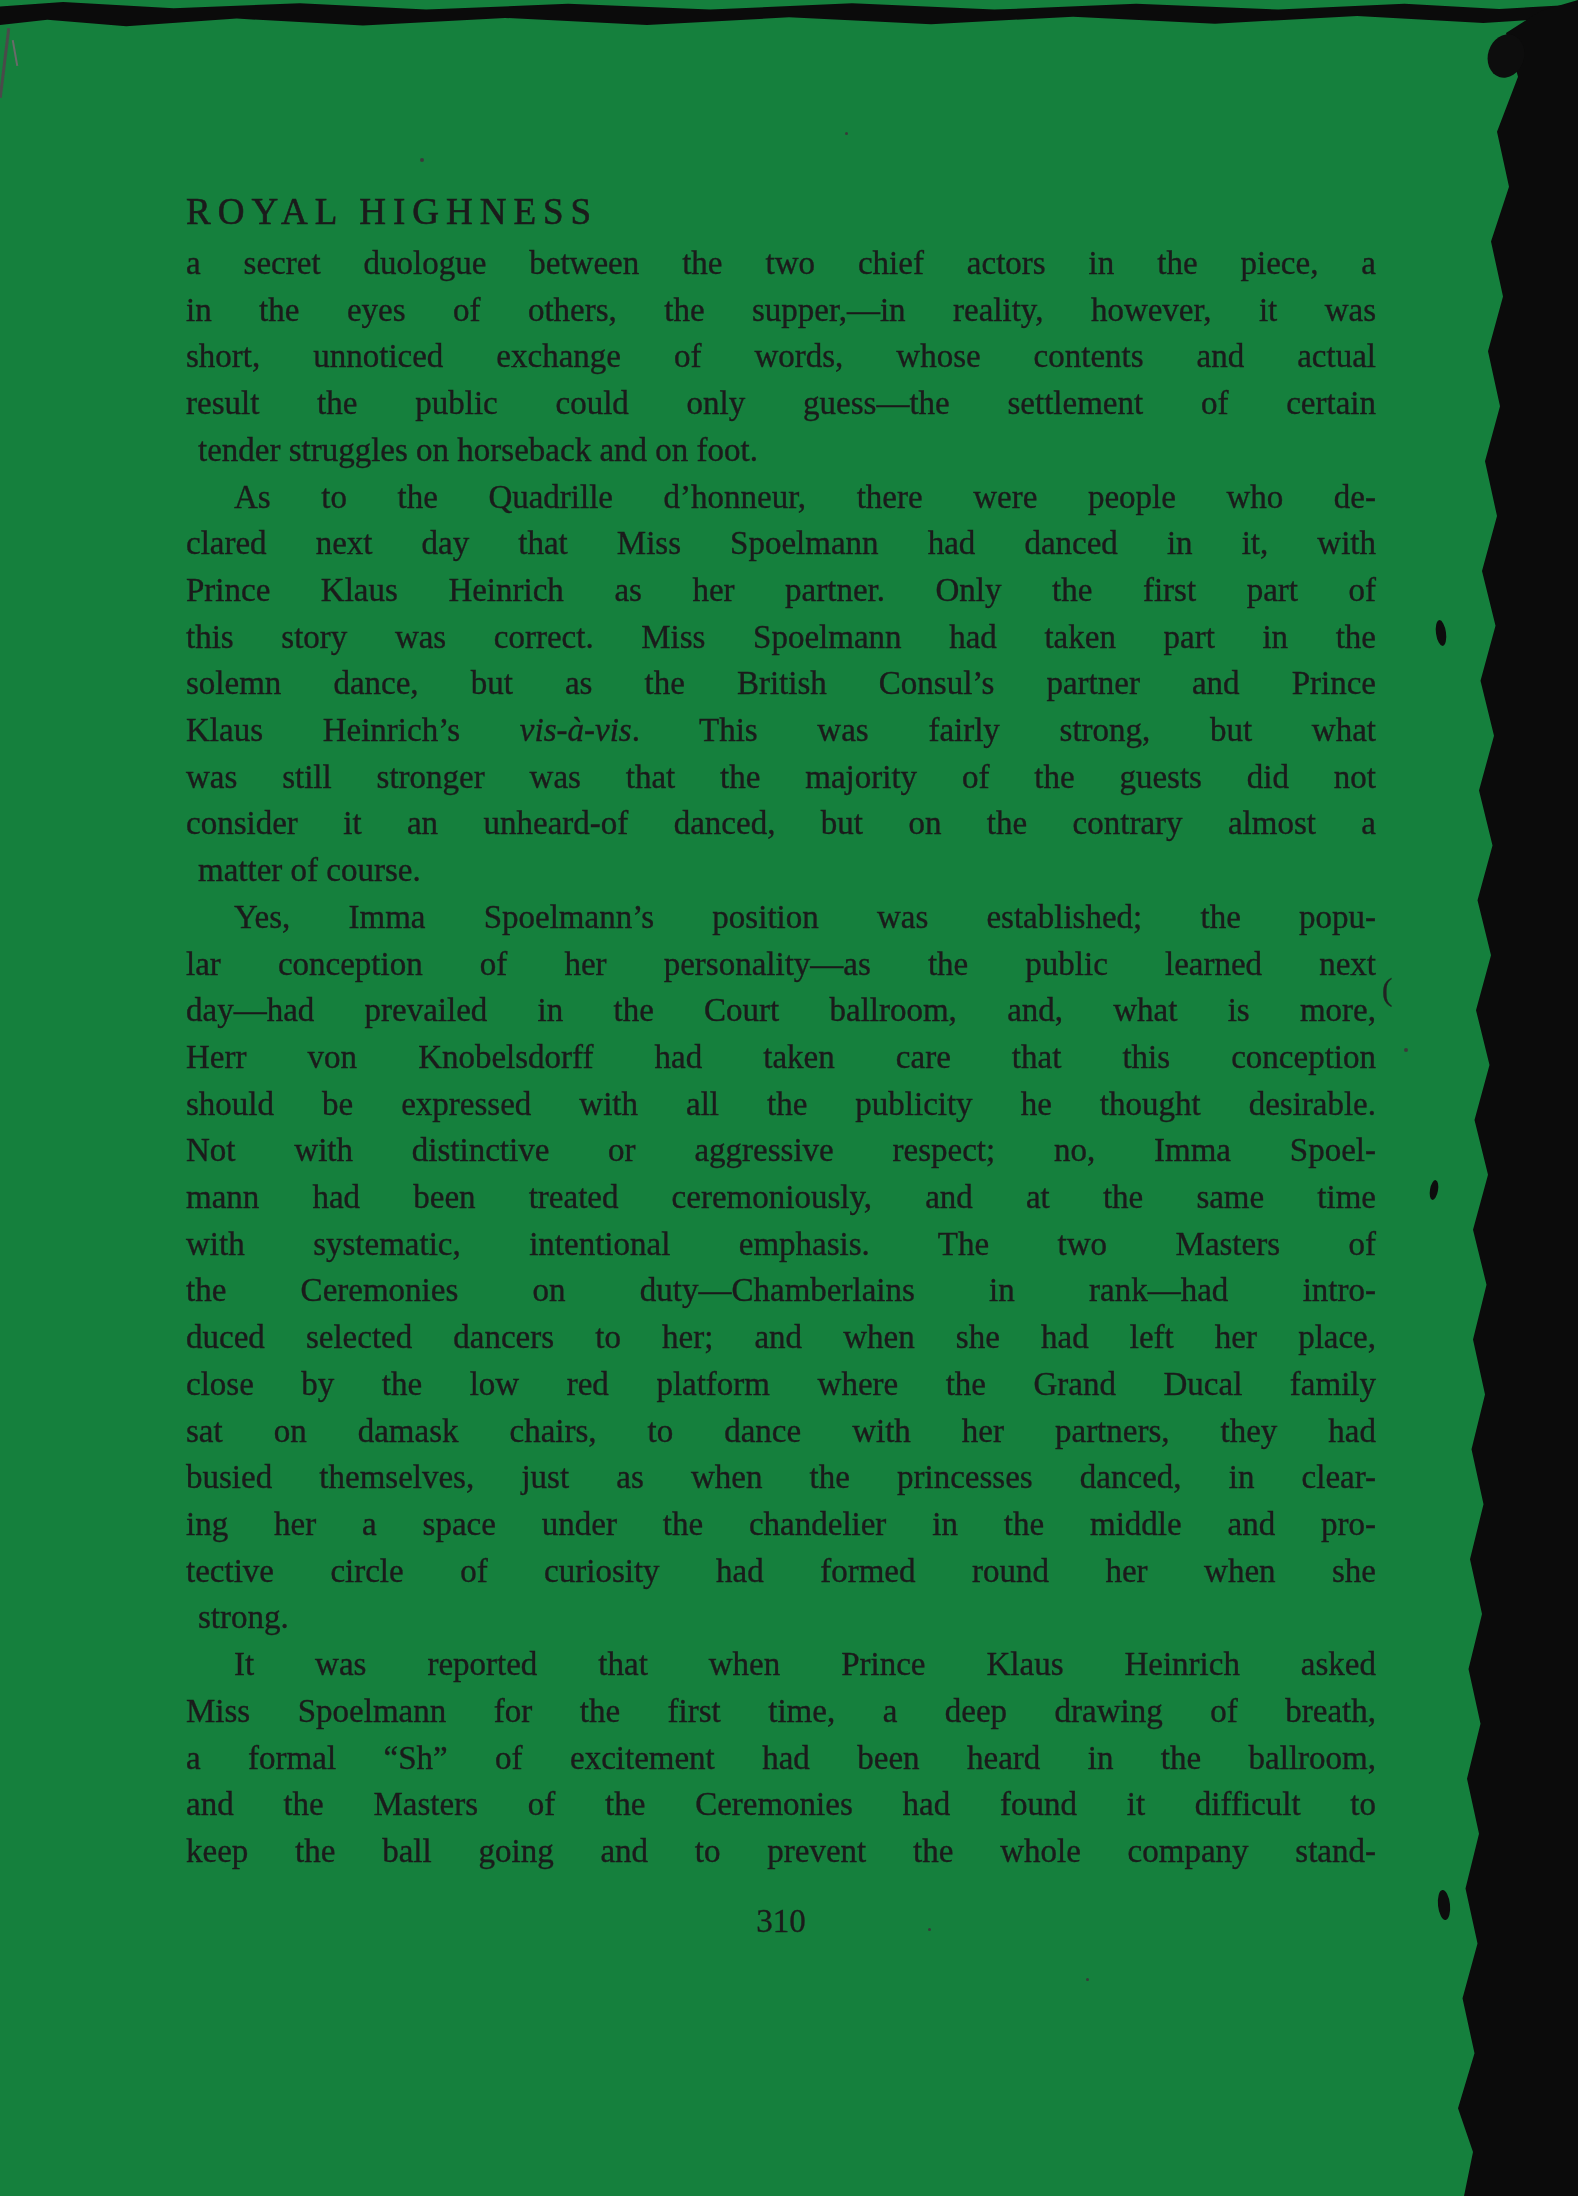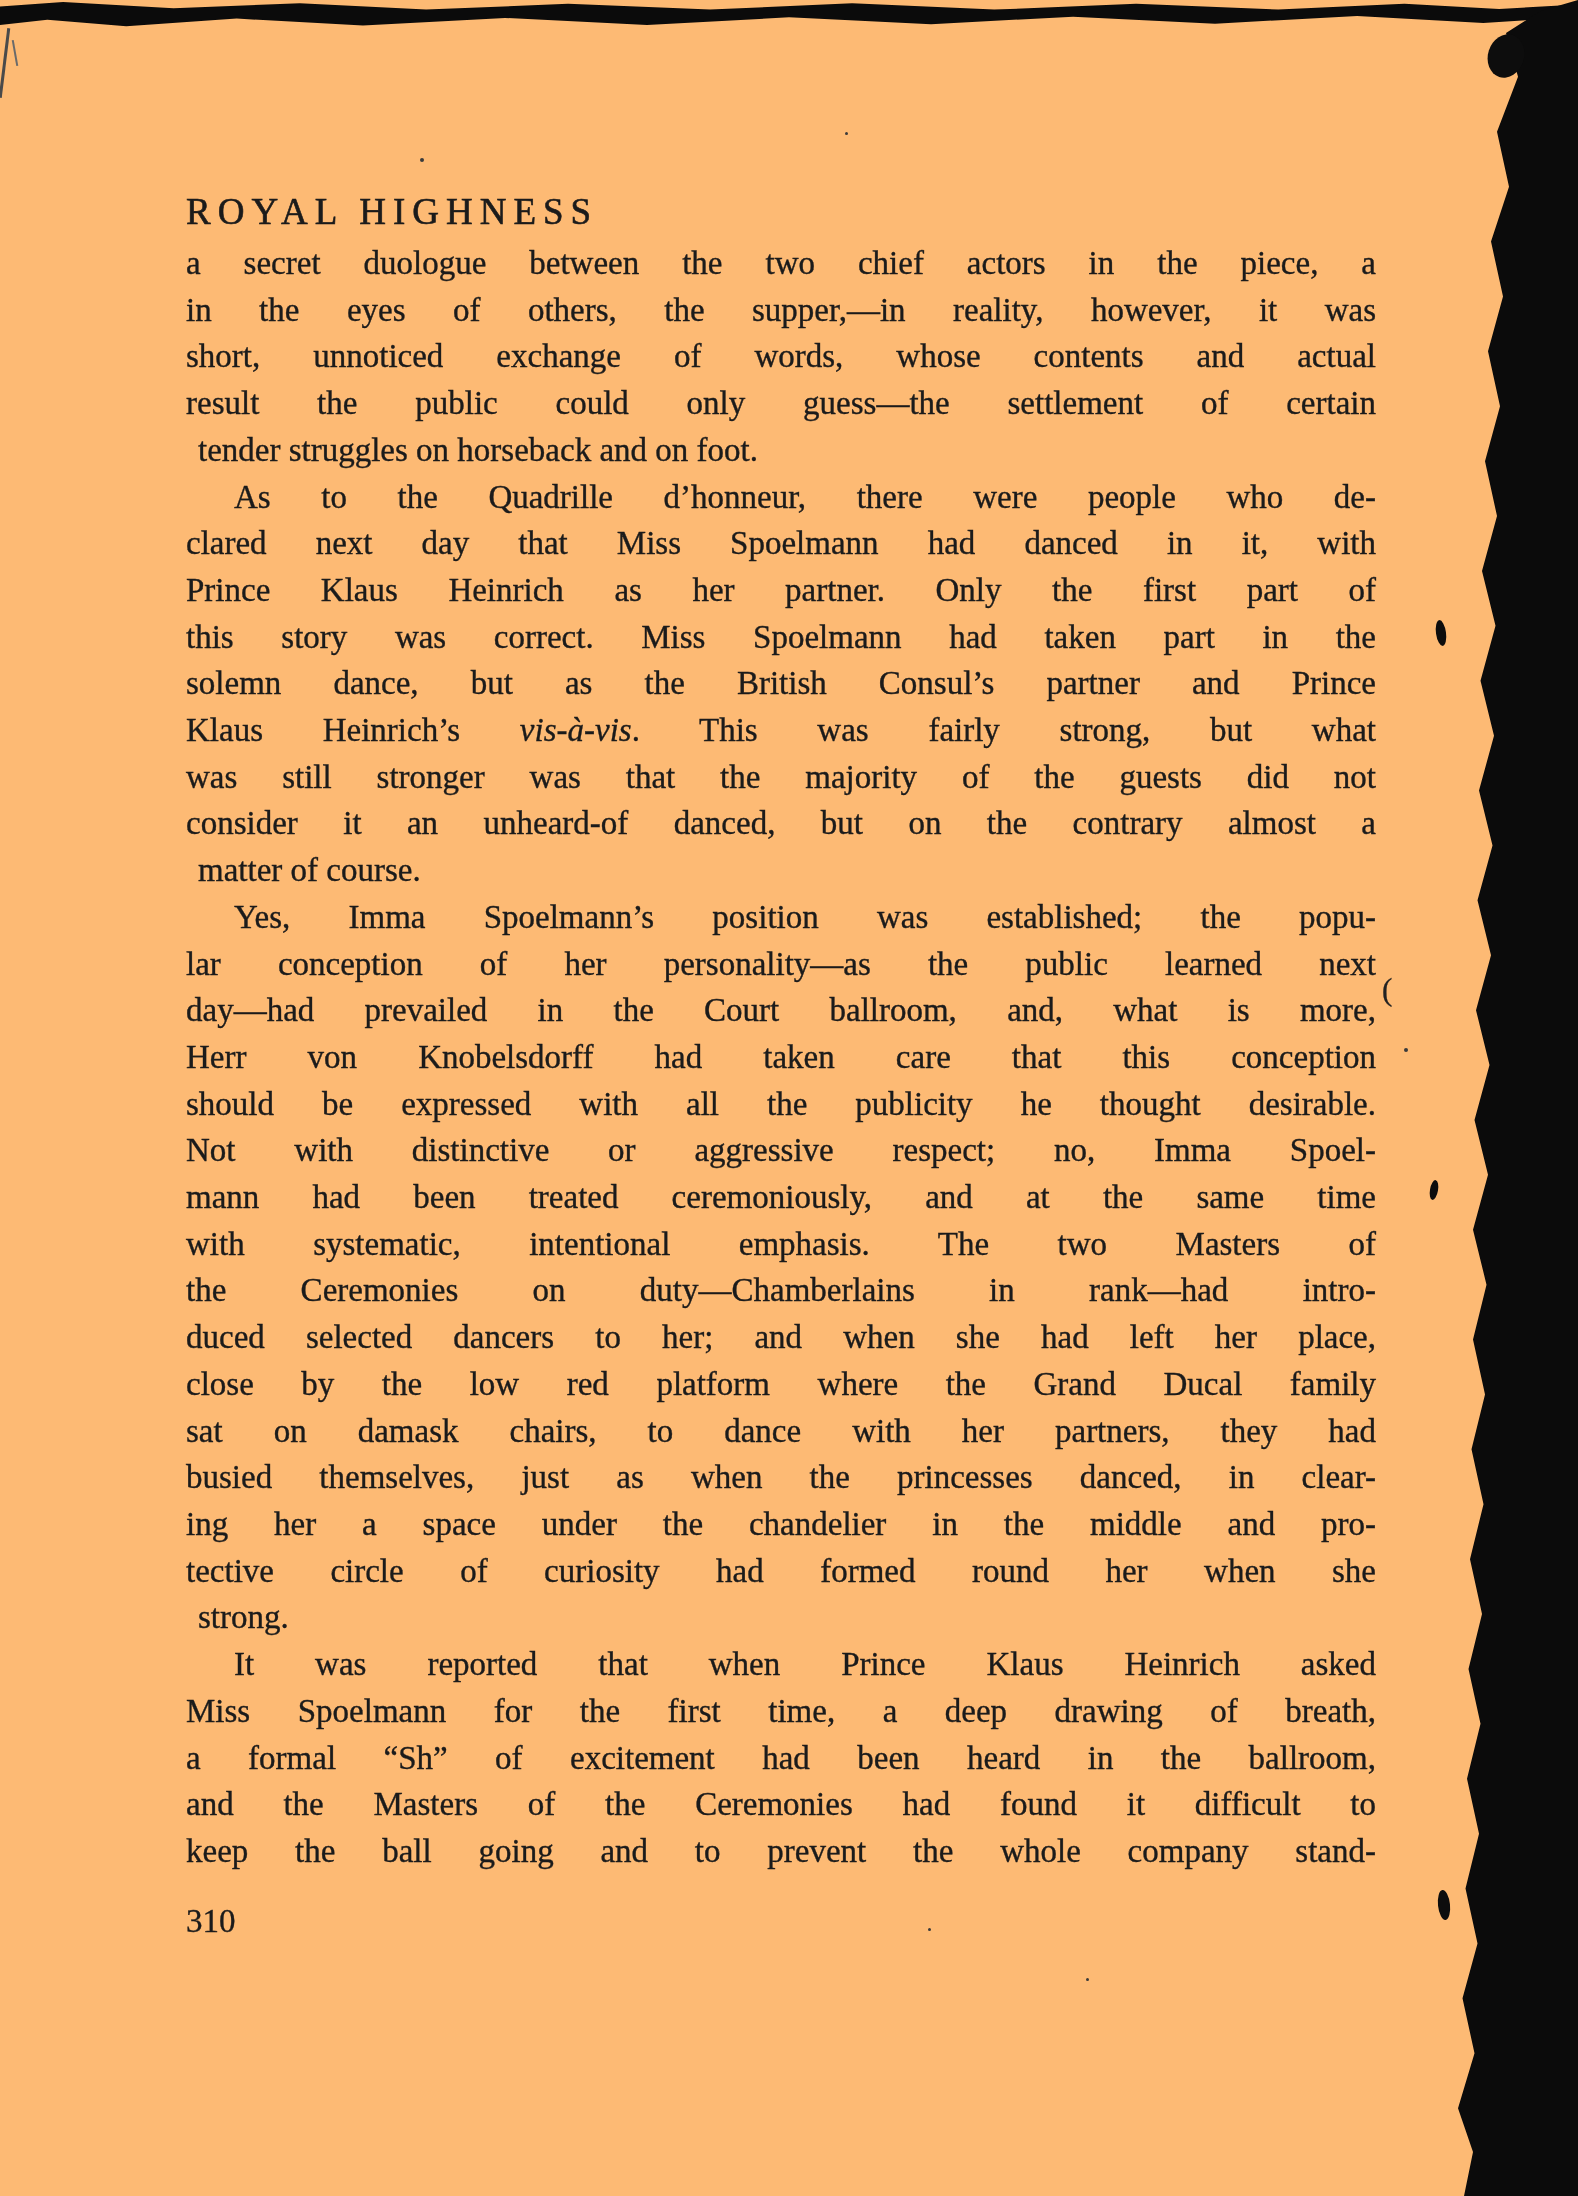--- a/index.html
+++ b/index.html
@@ -1,17 +1,17 @@
 <!DOCTYPE html>
 <html><head>
 <meta charset="utf-8">
 <style>
   html,body{margin:0;padding:0;width:1578px;height:2196px;background:#e8e8e8;}
   .page{
-    position:relative;width:1578px;height:2196px;background:#fdba74;overflow:hidden;
+    position:relative;width:1578px;height:2196px;background:#15803d;overflow:hidden;
     font-family:"Liberation Serif","DejaVu Serif",serif;color:#1b1b1b;
   }
   
   .scan-top{
     position:absolute;left:0;top:0;width:1578px;height:32px;background:#0b0b0b;
     clip-path:polygon(0 20%,4% 6%,11% 26%,19% 10%,27% 30%,36% 12%,45% 30%,54% 10%,63% 30%,72% 12%,81% 30%,89% 12%,95% 28%,100% 14%,100% 52%,94% 72%,86% 50%,77% 74%,68% 52%,59% 76%,50% 54%,41% 78%,32% 56%,23% 80%,15% 58%,8% 82%,3% 62%,0 78%);
   }
   .scan-right{
     position:absolute;right:0;top:0;width:150px;height:2196px;background:#0b0b0b;
     clip-path:polygon(100% 0,100% 100%,24% 100%,30% 98%,20% 96%,31% 93.5%,23% 91%,33% 88.5%,25% 86%,34% 83.5%,26% 81%,35% 78.5%,27% 76%,36% 73.5%,28% 71%,37% 68.5%,29% 66%,38% 63.5%,30% 61%,39% 58.5%,30% 56%,40% 53.5%,31% 51%,41% 48.5%,32% 46%,42% 43.5%,33% 41%,43% 38.5%,34% 36%,44% 33.5%,35% 31%,45% 28.5%,36% 26%,46% 23.5%,38% 21%,48% 18.5%,40% 16%,50% 13.5%,42% 11%,54% 8.5%,46% 6%,60% 3.5%,52% 1.5%,75% 0.5%);
@@ -36,21 +36,21 @@
   }
   .text{
     position:absolute;left:186px;top:240px;width:1190px;
     font-size:33px;line-height:46.7px;-webkit-text-stroke:0.35px #1b1b1b;
   }
   .line{text-align:justify;text-align-last:justify;}
   .line.end{text-align-last:left;margin-left:12px;}
   .paragraph.indent .line:first-child{text-indent:48px;}
   .italic{font-style:italic;margin-top:27px;}
   .pagenum{
-    position:absolute;left:186px;top:1903px;width:1190px;text-align:left;
+    position:absolute;left:186px;top:1903px;width:1190px;text-align:center;
     font-size:33px;-webkit-text-stroke:0.35px #1b1b1b;
   }
   .artifact-paren{
     position:absolute;left:1382px;top:972px;font-size:31px;color:#222;
     -webkit-text-stroke:0.3px #222;
   }
 </style>
 </head>
 <body>
 

